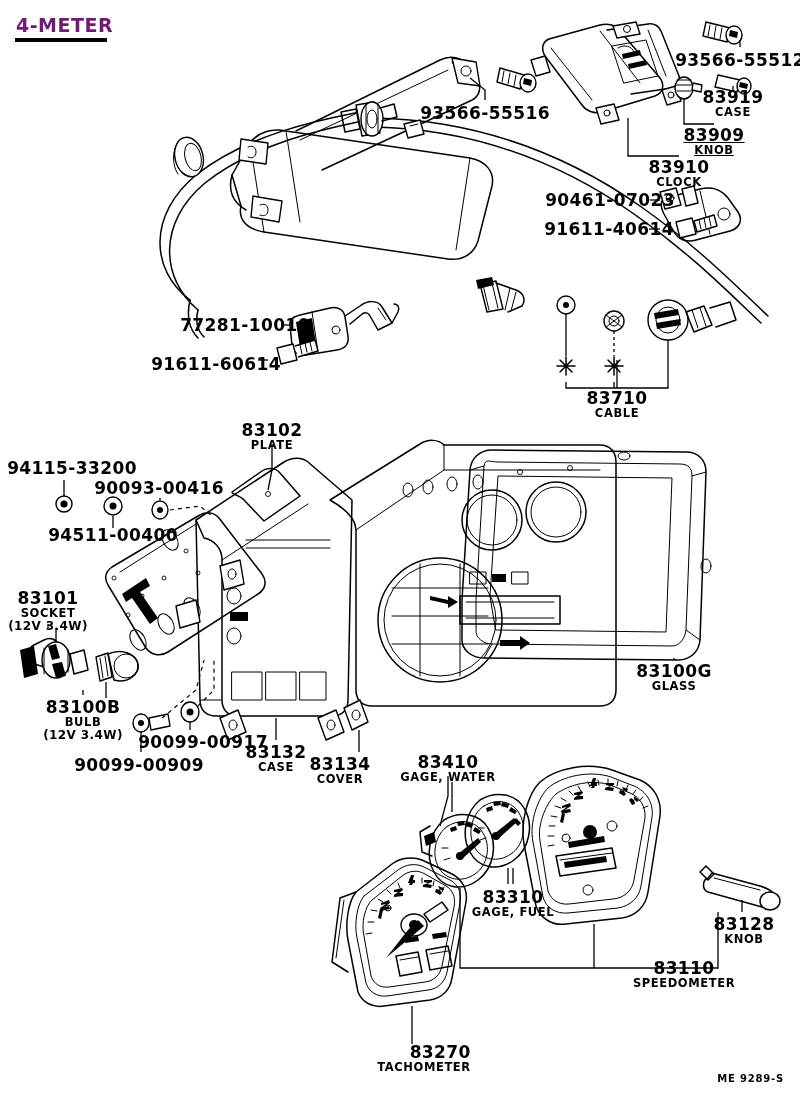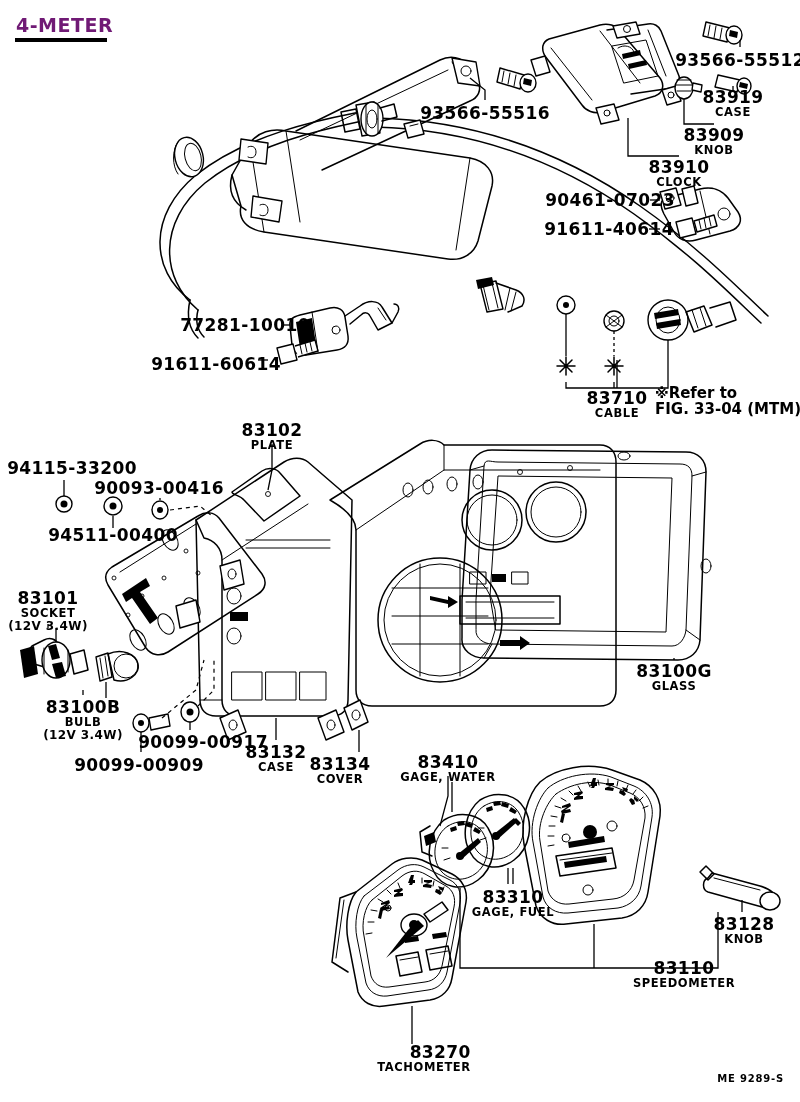--- a/index.html
+++ b/index.html
@@ -607,21 +607,21 @@
 
   <div class="lbl c" style="left:740px;top:52px;transform:translateX(-50%);">
     <span class="num">93566-55512</span>
   </div>
 
   <div class="lbl c" style="left:733px;top:89px;transform:translateX(-50%);">
     <span class="num">83919</span>
     <span class="sub">CASE</span>
   </div>
 
-  <div class="lbl c" style="left:714px;top:127px;transform:translateX(-50%);">
+  <div class="lbl c" style="left:714px;top:127px;transform:translateX(-50%);text-decoration:underline;">
     <span class="num">83909</span>
     <span class="sub">KNOB</span>
   </div>
 
   <div class="lbl c" style="left:679px;top:159px;transform:translateX(-50%);">
     <span class="num">83910</span>
     <span class="sub">CLOCK</span>
   </div>
 
   <div class="lbl c" style="left:610px;top:192px;transform:translateX(-50%);">
@@ -638,24 +638,20 @@
 
   <div class="lbl c" style="left:216px;top:356px;transform:translateX(-50%);">
     <span class="num">91611-60614</span>
   </div>
 
   <div class="lbl c" style="left:617px;top:390px;transform:translateX(-50%);">
     <span class="num">83710</span>
     <span class="sub">CABLE</span>
   </div>
 
-  <div id="refer">
-    <span class="mark">※</span><span>Refer to</span>
-    <span class="l2">FIG. 33-04 (MTM)</span>
-  </div>
 
   <div class="lbl c" style="left:272px;top:422px;transform:translateX(-50%);">
     <span class="num">83102</span>
     <span class="sub">PLATE</span>
   </div>
 
   <div class="lbl c" style="left:72px;top:460px;transform:translateX(-50%);">
     <span class="num">94115-33200</span>
   </div>
 

